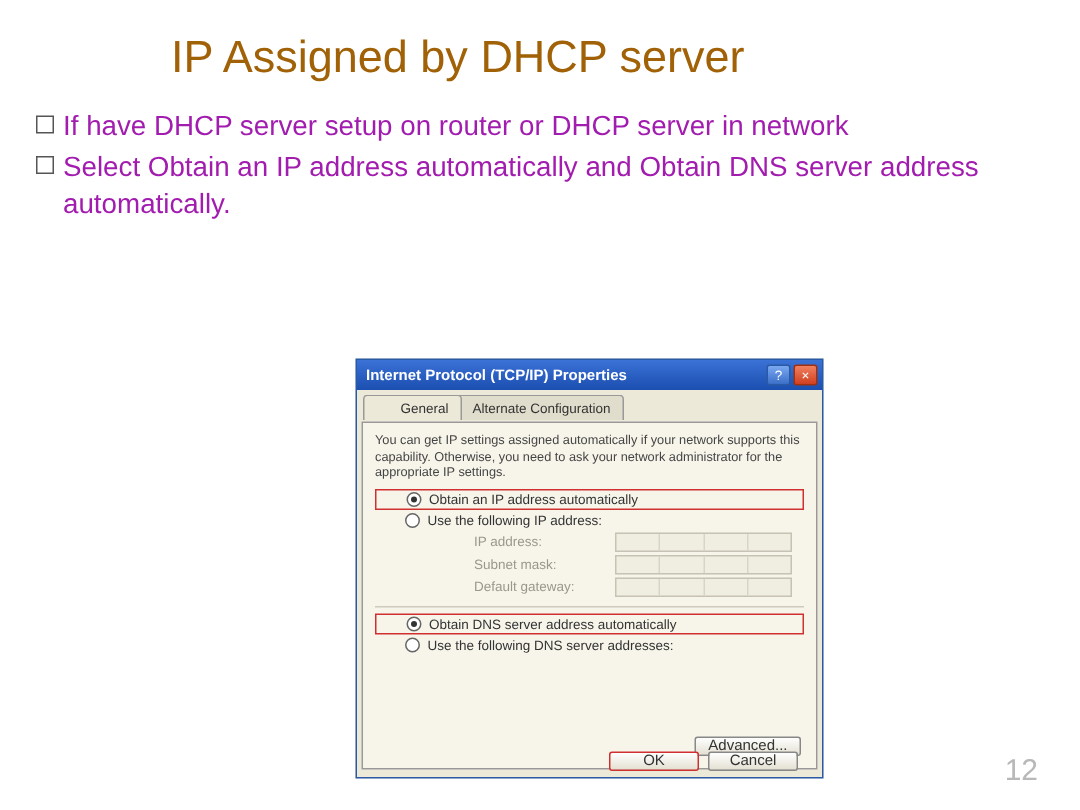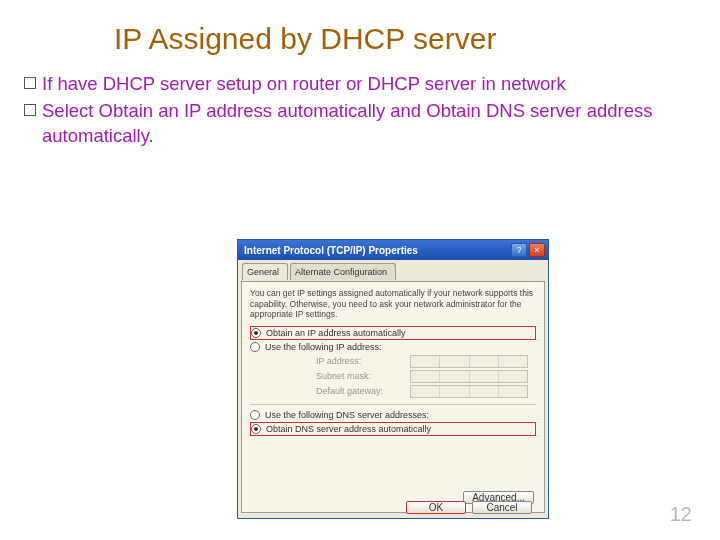--- a/index.html
+++ b/index.html
@@ -84,21 +84,21 @@
     margin-top: 3px;
   }
   .tab {
     position: absolute;
     top: 0;
     height: 17px;
     border: 1px solid #999;
     border-bottom: none;
     background: #ece9d8;
     font-size: 9px;
-    padding: 3px 8px 0 4px;
+    padding: 3px 8px 0 24px;
     border-radius: 3px 3px 0 0;
   }
   .tab.active { z-index: 2; }
   .tab.inactive { background: #e0ddcc; z-index:1; }
   .tab-panel {
     margin: 0 3px;
     border: 1px solid #999;
     height: 232px;
     background: #f7f5ea;
     padding: 6px 8px 6px 8px;
@@ -107,21 +107,21 @@
   .desc {
     font-size: 8.5px;
     color: #444;
     line-height: 1.25;
     margin-bottom: 6px;
   }
   .radio-row {
     display: flex;
     align-items: flex-start;
     font-size: 9px;
-    padding: 1px 0;
+    padding: 1px 20px;
     margin: 1px 0;
   }
   .radio-row.highlight {
     border: 1px solid #d03030;
   }
   .radio-dot {
     width: 10px; height: 10px;
     border: 1px solid #666;
     border-radius: 50%;
     margin-right: 5px;
@@ -264,28 +264,28 @@
         <span class="ip-box">
             <span></span>
             <span></span>
             <span></span>
             <span></span>
           </span>
       </div>
     </div>
     <hr class="sep">
 
+    <div class="radio-row highlight">
+      <span class="radio-dot checked"></span>
+      <span>Obtain DNS server address automatically</span>
+    </div>
     <div class="radio-row">
       <span class="radio-dot"></span>
       <span>Use the following DNS server addresses:</span>
     </div>
-    <div class="radio-row highlight">
-      <span class="radio-dot checked"></span>
-      <span>Obtain DNS server address automatically</span>
-    </div>
 
     <div class="adv-row">
       <span class="btn">Advanced...</span>
     </div>
   </div>
 
   <div class="dlg-buttons">
     <span class="btn ok">OK</span>
     <span class="btn">Cancel</span>
   </div>

